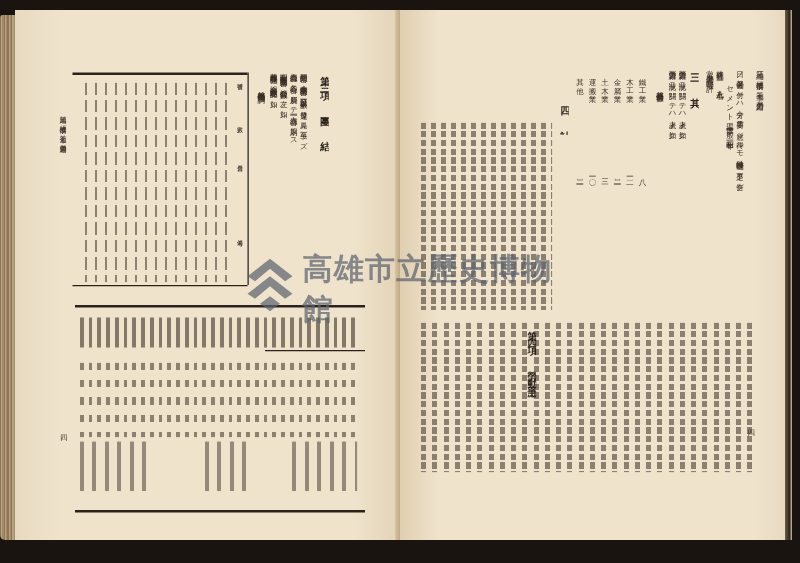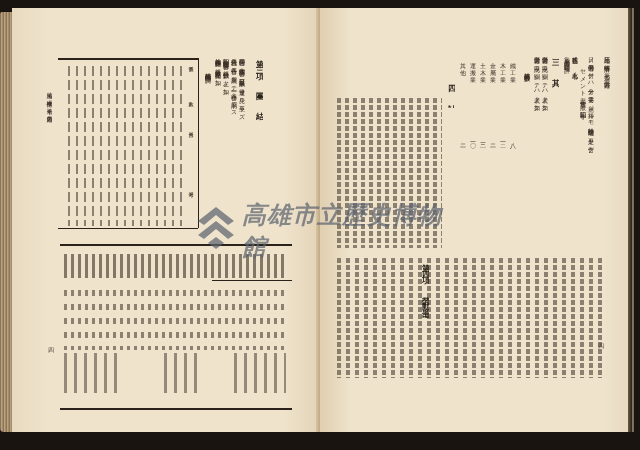--- a/index.html
+++ b/index.html
@@ -13,21 +13,21 @@
   .gutter { position:absolute; left:316px; top:4px; width:8px; height:424px; background:linear-gradient(90deg,#d6c4a4,#bfa985,#d6c4a4); }
   .edge-right { position:absolute; left:628px; top:4px; width:10px; height:424px;
     background:linear-gradient(90deg,#6b5a45,#2a2118 40%,#d9c9ad 50%,#1a1410 60%); }
   .vcol { position:absolute; writing-mode:vertical-rl; font-size:6px; line-height:7px; color:#3a2f25; letter-spacing:0.5px; white-space:nowrap; overflow:hidden; }
   .hrule { position:absolute; height:1.5px; background:#2a221b; }
   .vrule { position:absolute; width:1px; background:#2a221b; }
   .heading { font-size:8px; font-weight:bold; letter-spacing:6px; color:#2a221b; }
   .tbl-col { position:absolute; writing-mode:vertical-rl; font-size:5px; line-height:6px; color:#3a2f25; white-space:nowrap; overflow:hidden; }
   .watermark { position:absolute; left:190px; top:195px; width:260px; height:58px; opacity:0.72; pointer-events:none; }
   .wm-logo { position:absolute; left:6px; top:10px; width:40px; height:44px; }
-  .wm-title { position:absolute; left:52px; top:4px; font-family:"DejaVu Sans", sans-serif; font-size:24px; color:#5e6470; letter-spacing:1px; font-weight:bold;font-style:italic; }
+  .wm-title { position:absolute; left:52px; top:4px; font-family:"DejaVu Sans", sans-serif; font-size:24px; color:#5e6470; letter-spacing:1px; font-weight:bold; }
   .wm-sub { position:absolute; left:53px; top:36px; font-family:"DejaVu Sans", sans-serif; font-size:10px; color:#5e6470; letter-spacing:0.6px; }
   .pagenum { position:absolute; font-size:6px; color:#3a2f25; }
 </style>
 </head>
 <body>
 
 <div class="book">
   <div class="edge-left"></div>
 
   <div class="page left">

